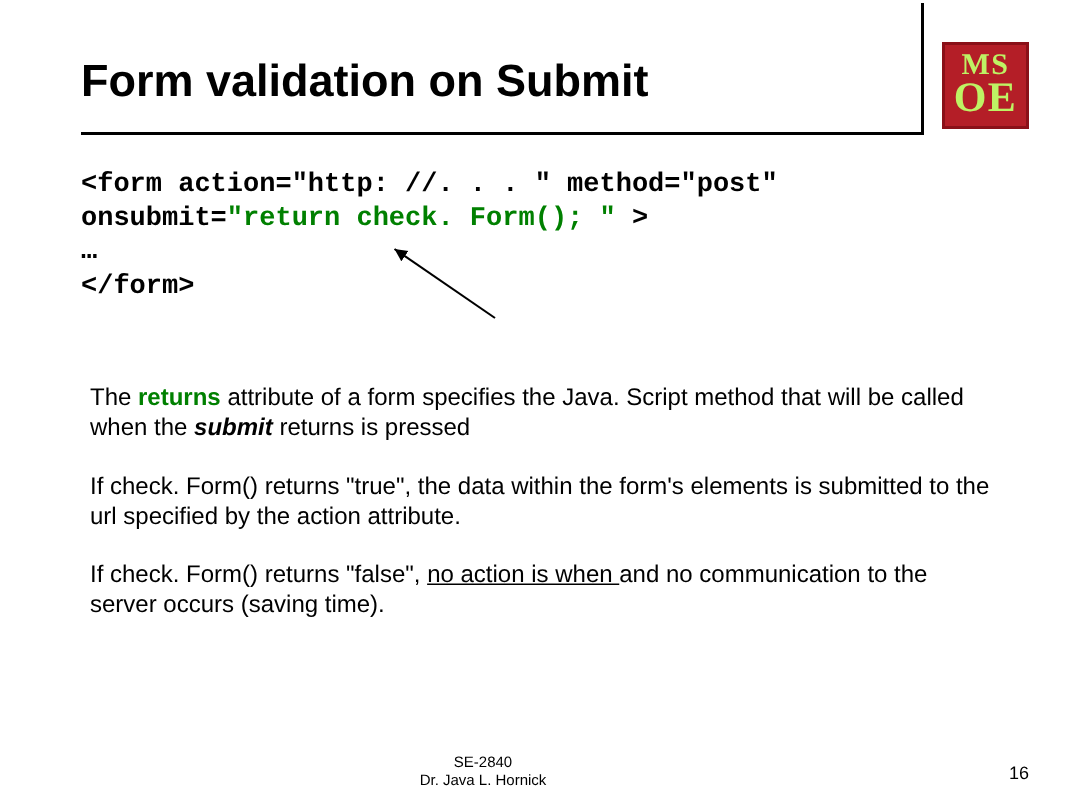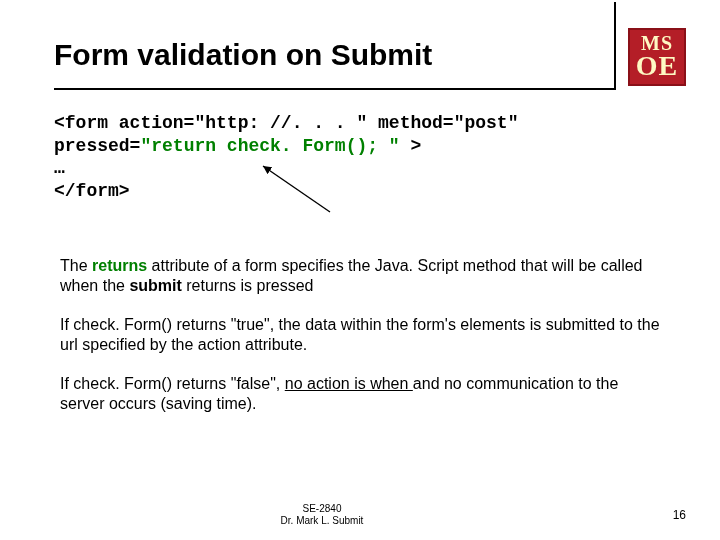--- a/index.html
+++ b/index.html
@@ -24,21 +24,21 @@
     right: 34px;
     width: 58px;
     height: 58px;
     background: #b41e27;
     border: 2px solid #8a1018;
     box-sizing: border-box;
     display: flex;
     flex-direction: column;
     align-items: center;
     justify-content: center;
-    color: #fef9c3;
+    color: #bef264;
     font-family: Georgia, 'Times New Roman', serif;
     font-weight: bold;
     line-height: 0.95;
   }
   .logo .l1 { font-size: 20px; letter-spacing: 1px; }
   .logo .l2 { font-size: 28px; letter-spacing: 1px; }
   .title-wrap {
     position: absolute;
     top: 38px;
     left: 54px;
@@ -93,21 +93,21 @@
     top: 256px;
     left: 60px;
     width: 602px;
     font-family: "Comic Sans MS", "Comic Sans", cursive, Arial;
     font-size: 16px;
     line-height: 1.22;
     color: #000;
   }
   .body p { margin: 0 0 20px 0; }
   .body .kw-onsubmit { color: #008000; font-weight: bold; }
-  .body .bold { font-weight: bold; }
+  .body .bold { font-weight: bold; font-style: italic; }
   .body .u { text-decoration: underline; }
   .footer {
     position: absolute;
     bottom: 14px;
     left: 0;
     width: 644px;
     text-align: center;
     font-size: 10px;
     color: #000;
     line-height: 1.15;
@@ -134,21 +134,21 @@
     <span class="l1">MS</span>
     <span class="l2">OE</span>
   </div>
 
   <div class="title-wrap">
     <h1 class="title">Form validation on Submit</h1>
   </div>
   <div class="title-rule"></div>
 
   <div class="codeblock"><span>&lt;form action="http: //. . . " method="post"</span>
-<span>pressed=</span><span class="green">"return check. Form(); "</span><span> &gt;</span>
+<span>onsubmit=</span><span class="green">"return check. Form(); "</span><span> &gt;</span>
 <span>…</span>
 <span>&lt;/form&gt;</span></div>
 
   <svg class="arrow" viewBox="0 0 90 55">
     <defs>
       <marker id="ah" markerWidth="8" markerHeight="8" refX="6" refY="3" orient="auto">
         <path d="M0,0 L6,3 L0,6 Z" fill="#000"></path>
       </marker>
     </defs>
     <line x1="75" y1="50" x2="8" y2="4" stroke="#000" stroke-width="1.4" marker-end="url(#ah)"></line>
@@ -159,18 +159,18 @@
       <span>The </span><span class="kw-onsubmit">returns</span><span> attribute of a form specifies the Java. Script method that will be called when the </span><span class="bold">submit</span><span> returns is pressed</span>
     </p>
     <p>If check. Form() returns "true", the data within the form's elements is submitted to the url specified by the action attribute.</p>
     <p>
       <span>If check. Form() returns "false", </span><span class="u">no action is when </span><span>and no communication to the server occurs (saving time).</span>
     </p>
   </div>
 
   <div class="footer">
     <div>SE-2840</div>
-    <div>Dr. Mark L. Submit</div>
+    <div>Dr. Java L. Hornick</div>
   </div>
 
   <div class="pagenum">16</div>
 
 </div>
 
 </body></html>

